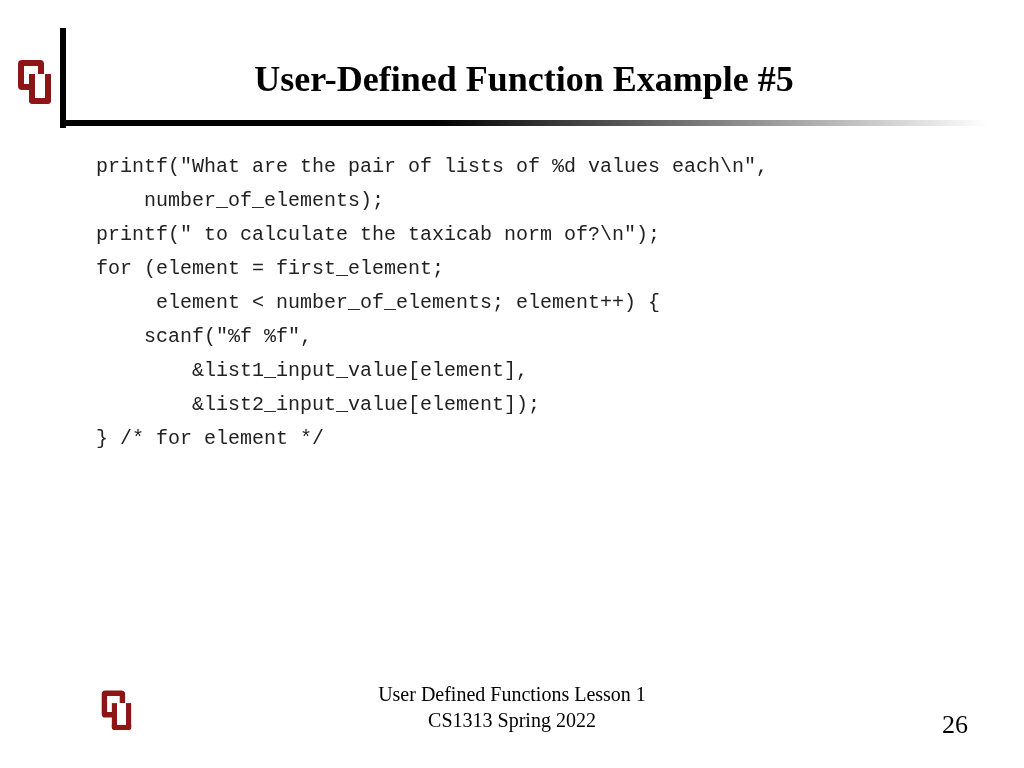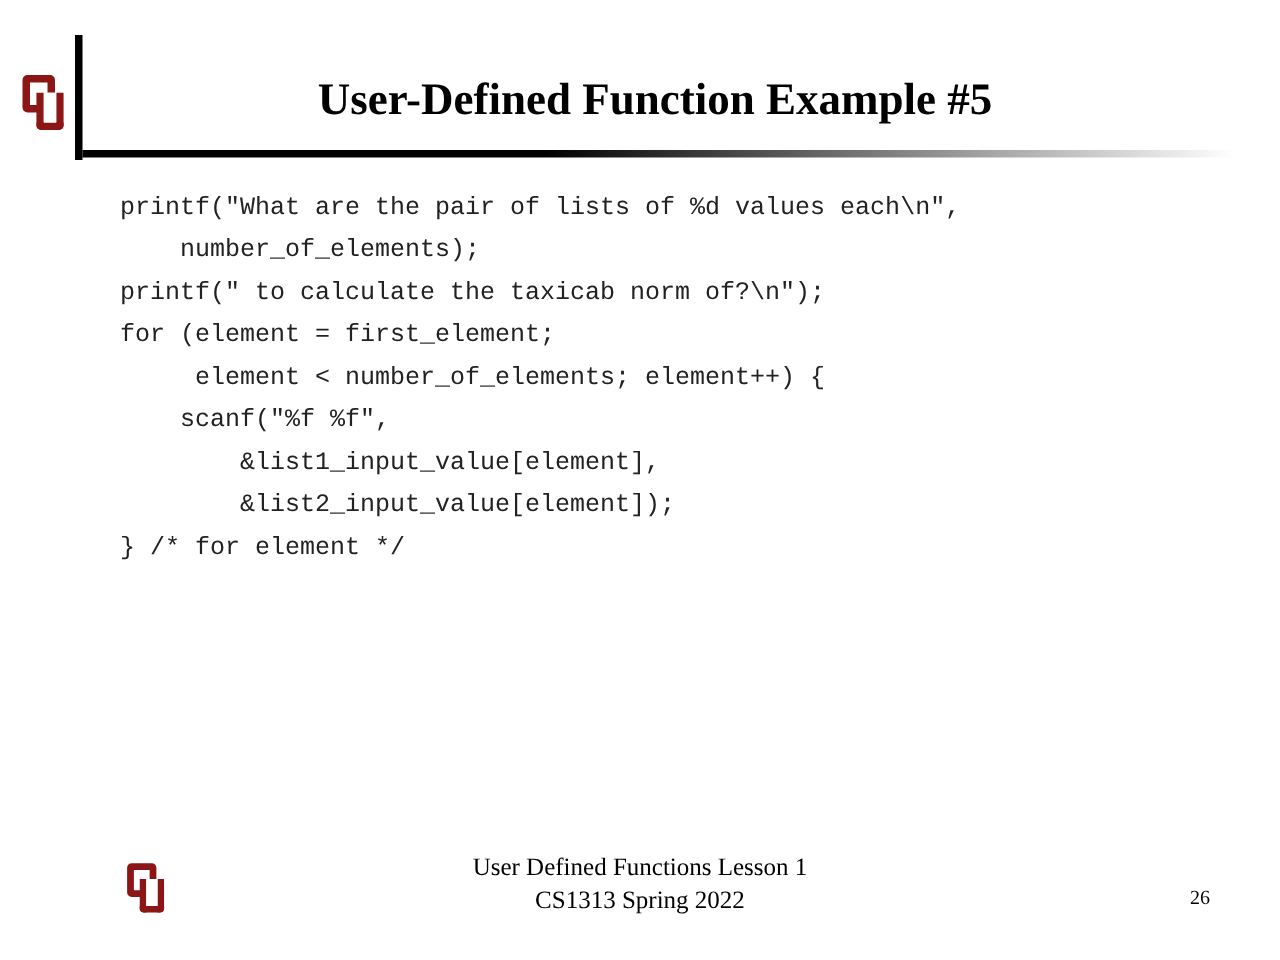--- a/index.html
+++ b/index.html
@@ -10,21 +10,21 @@
   .bottom-logo { position: absolute; left: 100px; top: 688px; transform: scale(0.9); }
 
   .title-area { position: absolute; left: 60px; top: 28px; width: 928px; height: 100px; }
   .vline { position: absolute; left: 0; top: 0; width: 6px; height: 100px; background: #000; }
   .title-text { position: absolute; left: 0; width: 928px; top: 30px; text-align: center; font-size: 36px; font-weight: bold; }
   .hline { position: absolute; left: 6px; top: 92px; width: 922px; height: 6px; background: linear-gradient(to right, #000 0%, #000 40%, rgba(0,0,0,0.5) 70%, rgba(0,0,0,0) 100%); }
 
   .code-block { position: absolute; left: 96px; top: 150px; width: 880px; font-family: "Courier New", Courier, monospace; font-size: 20px; line-height: 34px; white-space: pre; color: #222; }
 
   .footer-text { position: absolute; left: 0; width: 1024px; top: 681px; text-align: center; font-size: 20px; line-height: 26px; }
-  .page-num { position: absolute; right: 56px; top: 710px; font-size: 16px; }
+  .page-num { position: absolute; right: 56px; top: 710px; font-size: 26px; }
 
   
   .ou { display: inline-block; position: relative; width: 34px; height: 46px; }
   .ou .o { position: absolute; left: 0; top: 0; width: 26px; height: 30px; border: 6px solid #8c1515; border-radius: 4px; }
   .ou .u { position: absolute; left: 11px; top: 14px; width: 22px; height: 30px; border: 6px solid #8c1515; border-top: none; border-radius: 0 0 4px 4px; background: #fff; }
 </style>
 </head>
 <body>
 
 <div class="slide">

